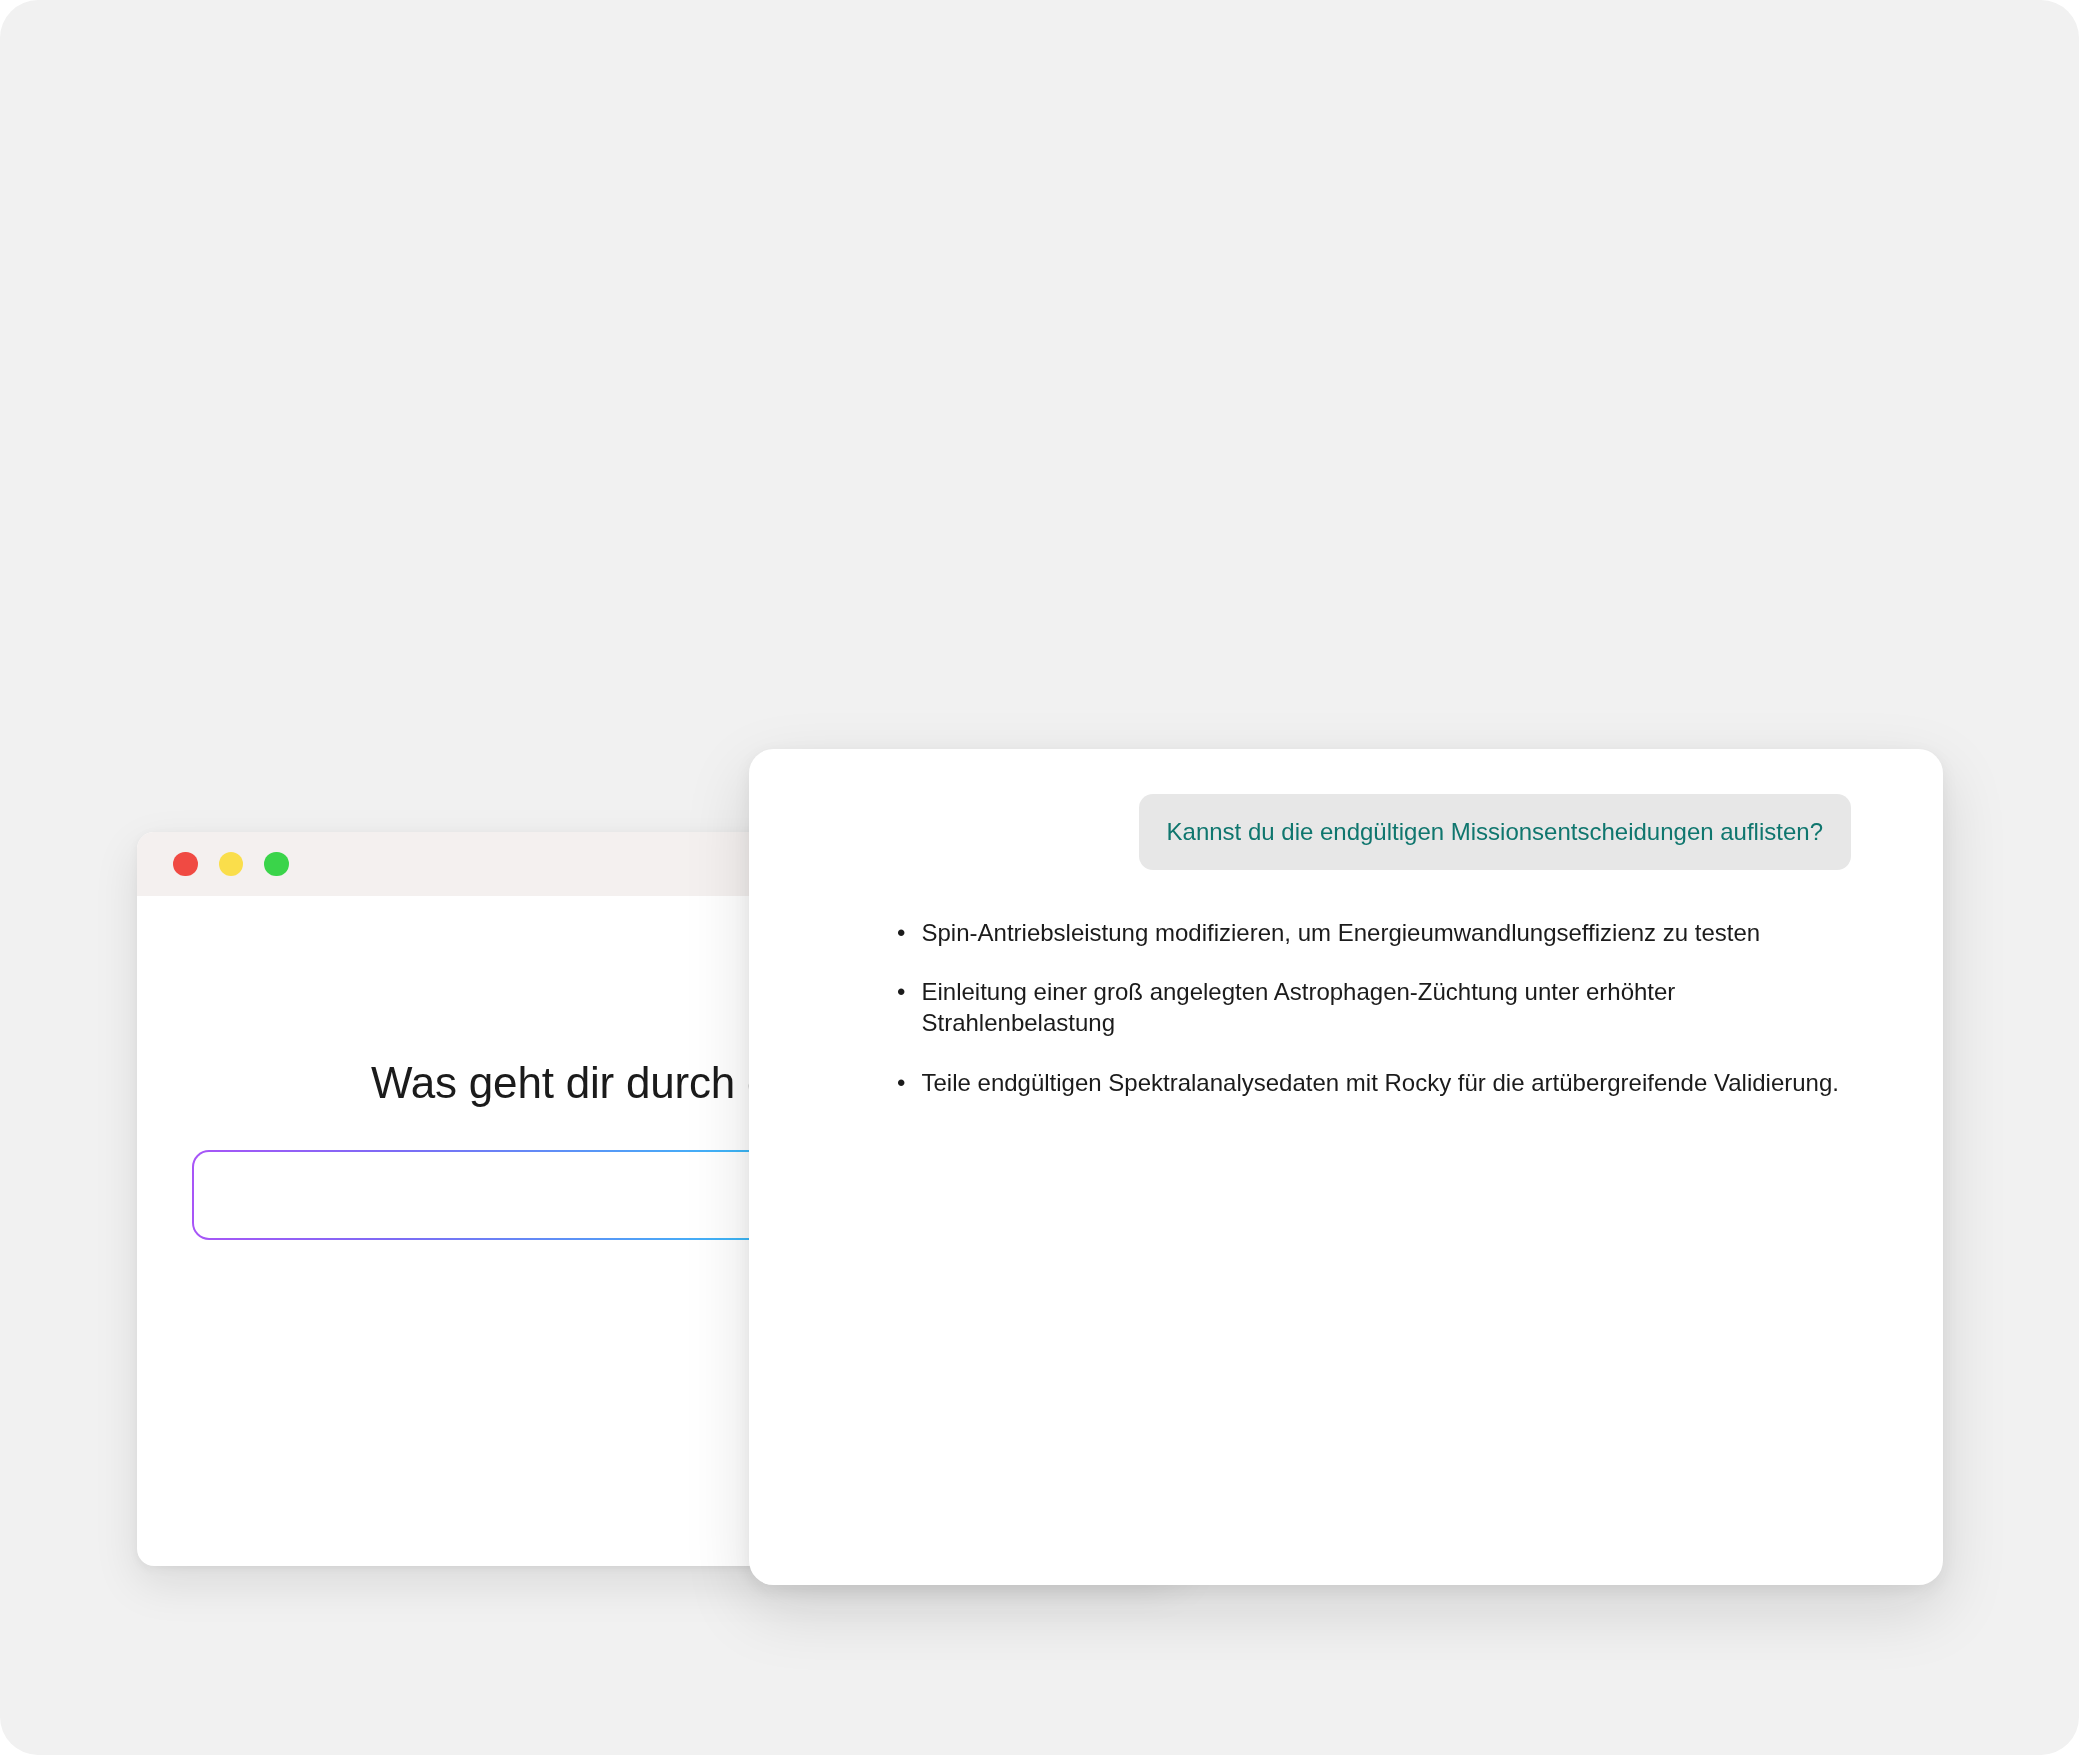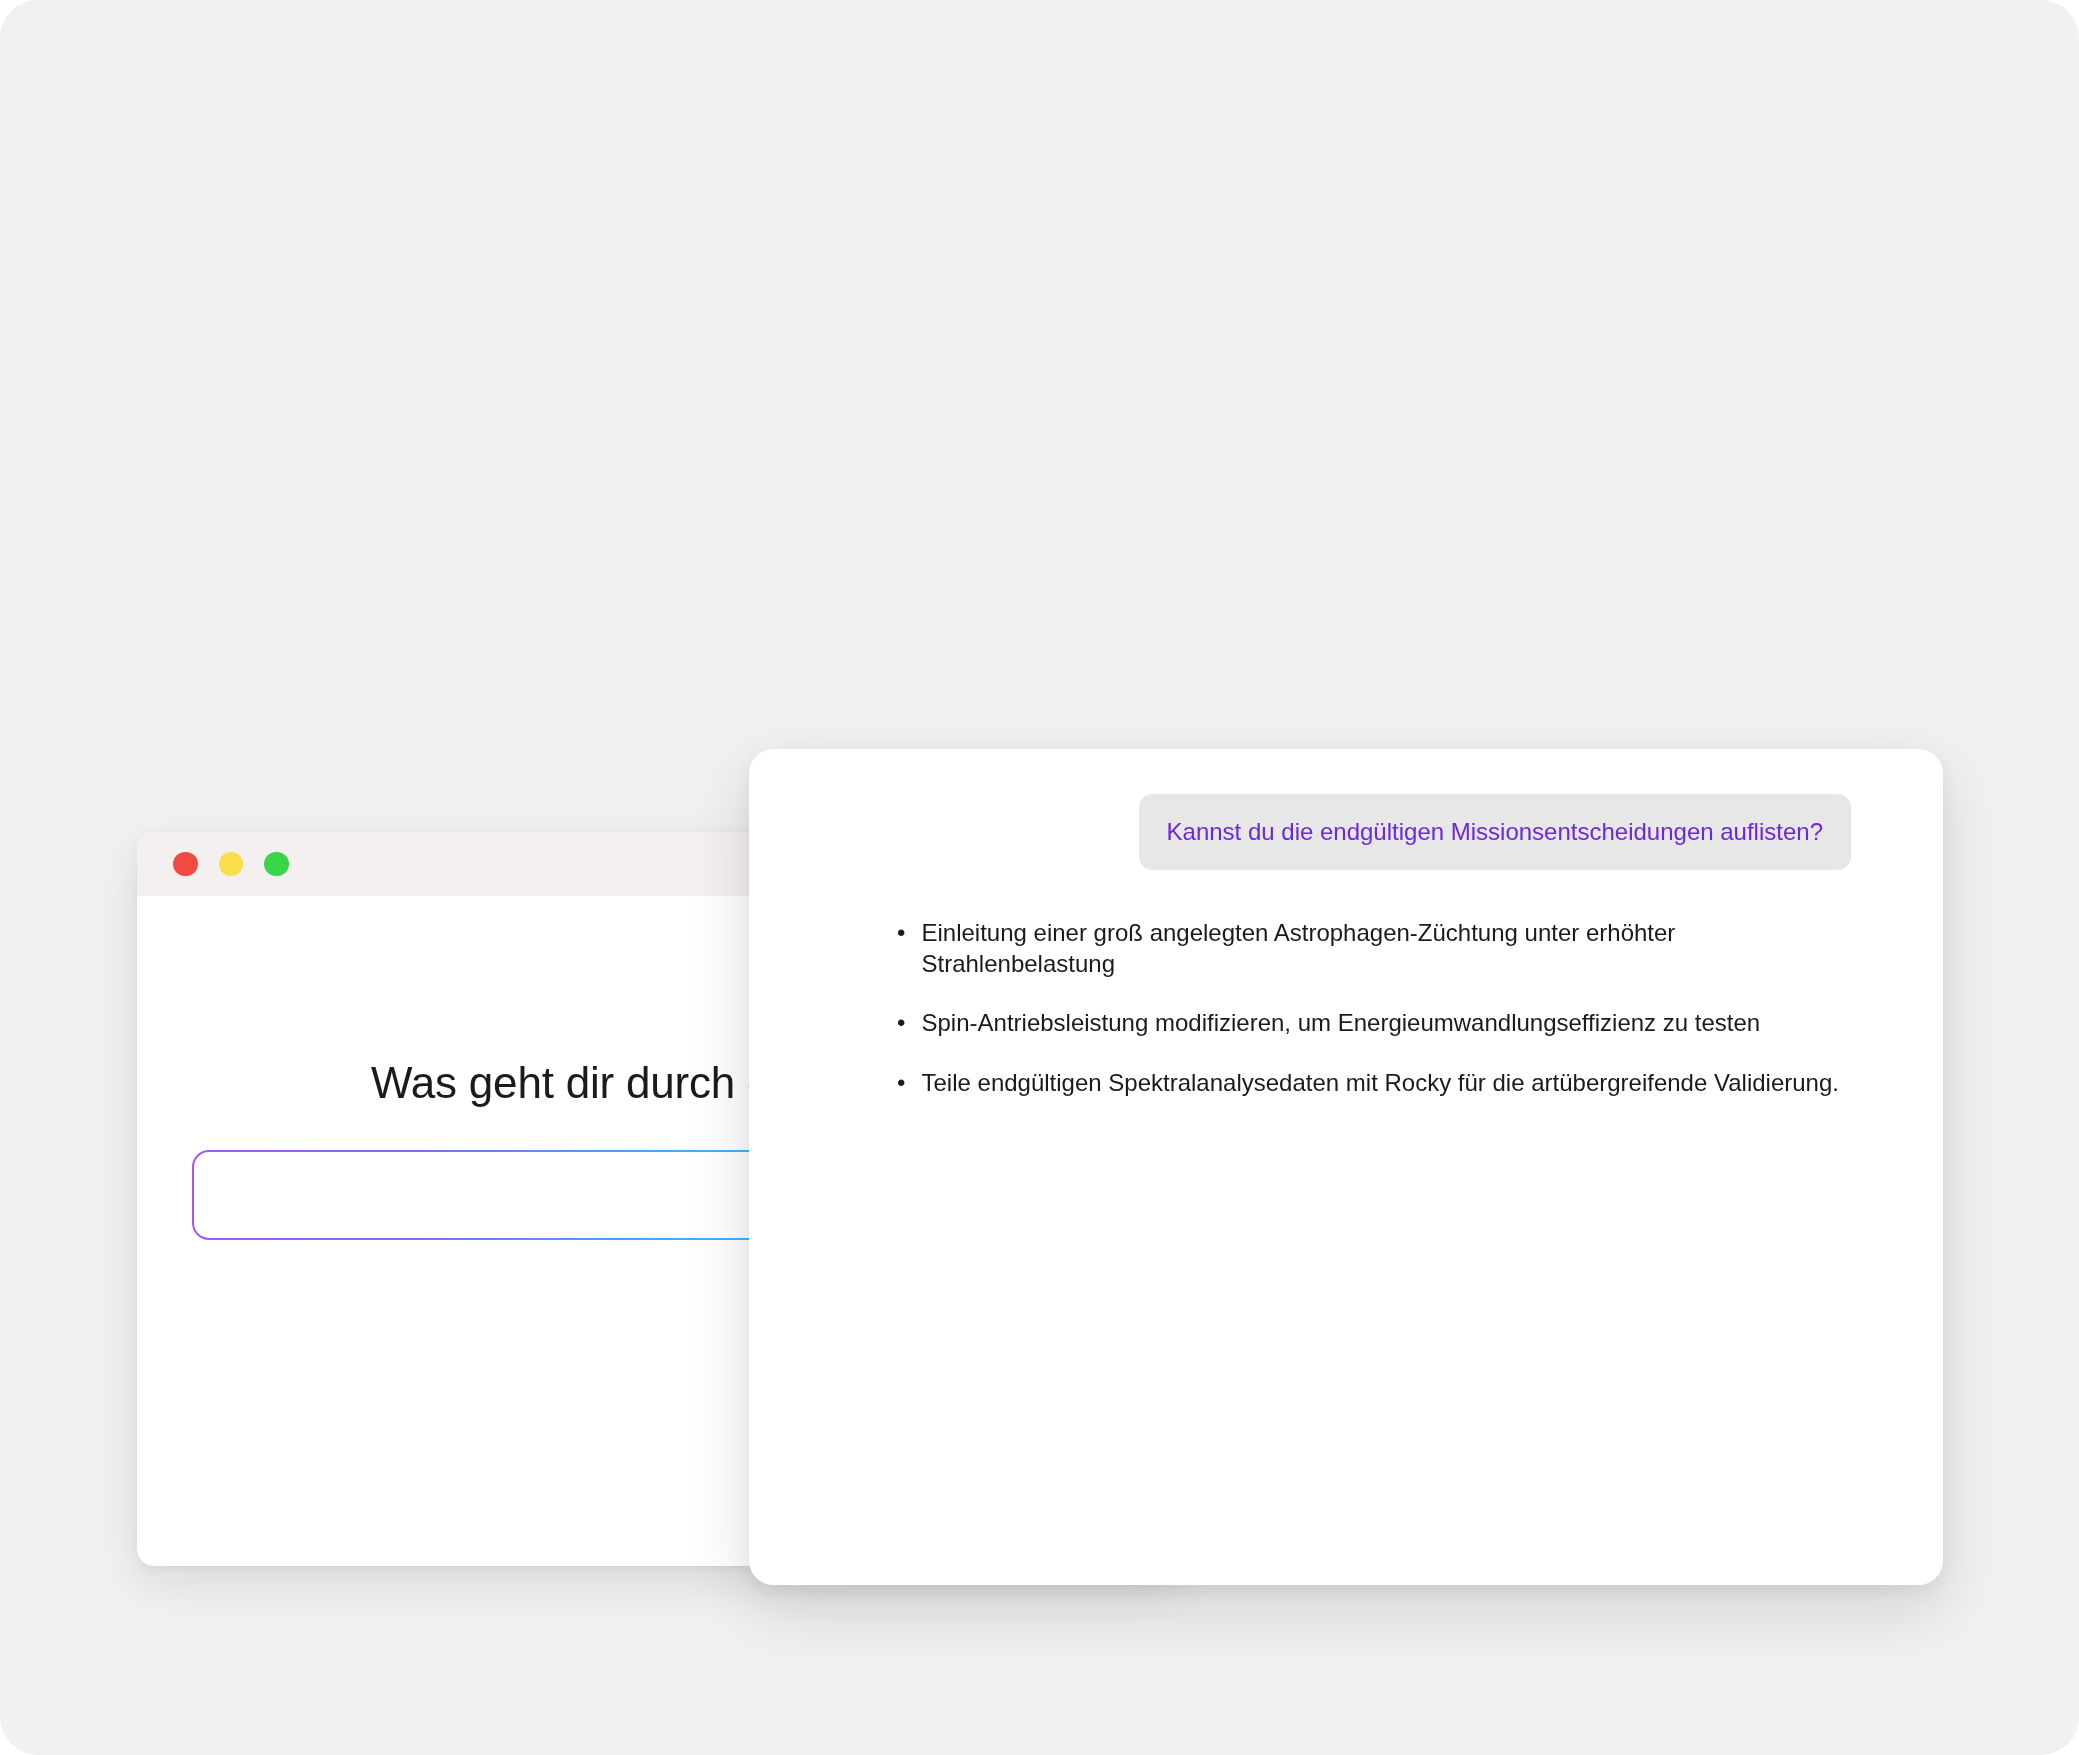--- a/index.html
+++ b/index.html
@@ -117,21 +117,21 @@
 
   .msg-row {
     position: absolute;
     right: 92px;
     top: 45px;
     display: flex;
     justify-content: flex-end;
   }
   .user-bubble {
     background: #e7e7e7;
-    color: #6d28d9;
+    color: #0f766e;
     border-radius: 14px;
     padding: 23.5px 28px;
     font-size: 24px;
     line-height: 1.2;
     white-space: nowrap;
   }
 
   .answer {
     position: absolute;
     left: 148px;
@@ -199,22 +199,22 @@
   </div>
 
   <div class="chat-card">
 
     <div class="msg-row">
       <div class="user-bubble">Kannst du die endgültigen Missionsentscheidungen auflisten?</div>
     </div>
 
     <div class="answer">
       <ul>
+        <li>Spin-Antriebsleistung modifizieren, um Energieumwandlungseffizienz zu testen</li>
         <li>Einleitung einer groß angelegten Astrophagen-Züchtung unter erhöhter Strahlenbelastung</li>
-        <li>Spin-Antriebsleistung modifizieren, um Energieumwandlungseffizienz zu testen</li>
         <li>Teile endgültigen Spektralanalysedaten mit Rocky für die artübergreifende Validierung.</li>
       </ul>
     </div>
 
     <div class="suggestions">
       <div class="suggestion">Gibt es noch unberücksichtigte Risiken, bevor mit der nächsten Antriebsphase fortgefahren wird?</div>
       <div class="suggestion">Strategische Entscheidungen in einen sequenziellen Umsetzungsplan umwandeln.</div>
       <div class="suggestion">Bestimme die minimal erforderlichen Daten, die vor dem Antriebstest benötigt werden.</div>
     </div>
 

